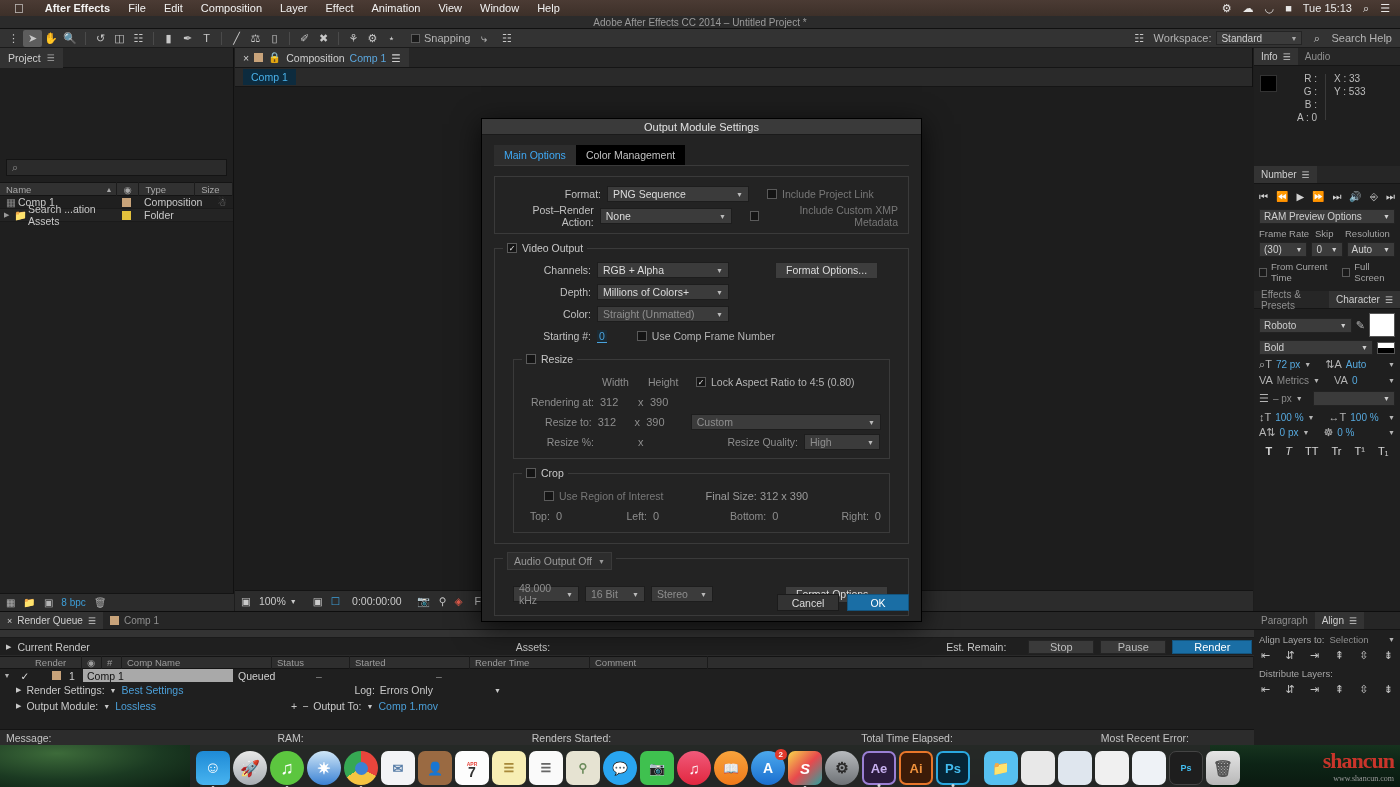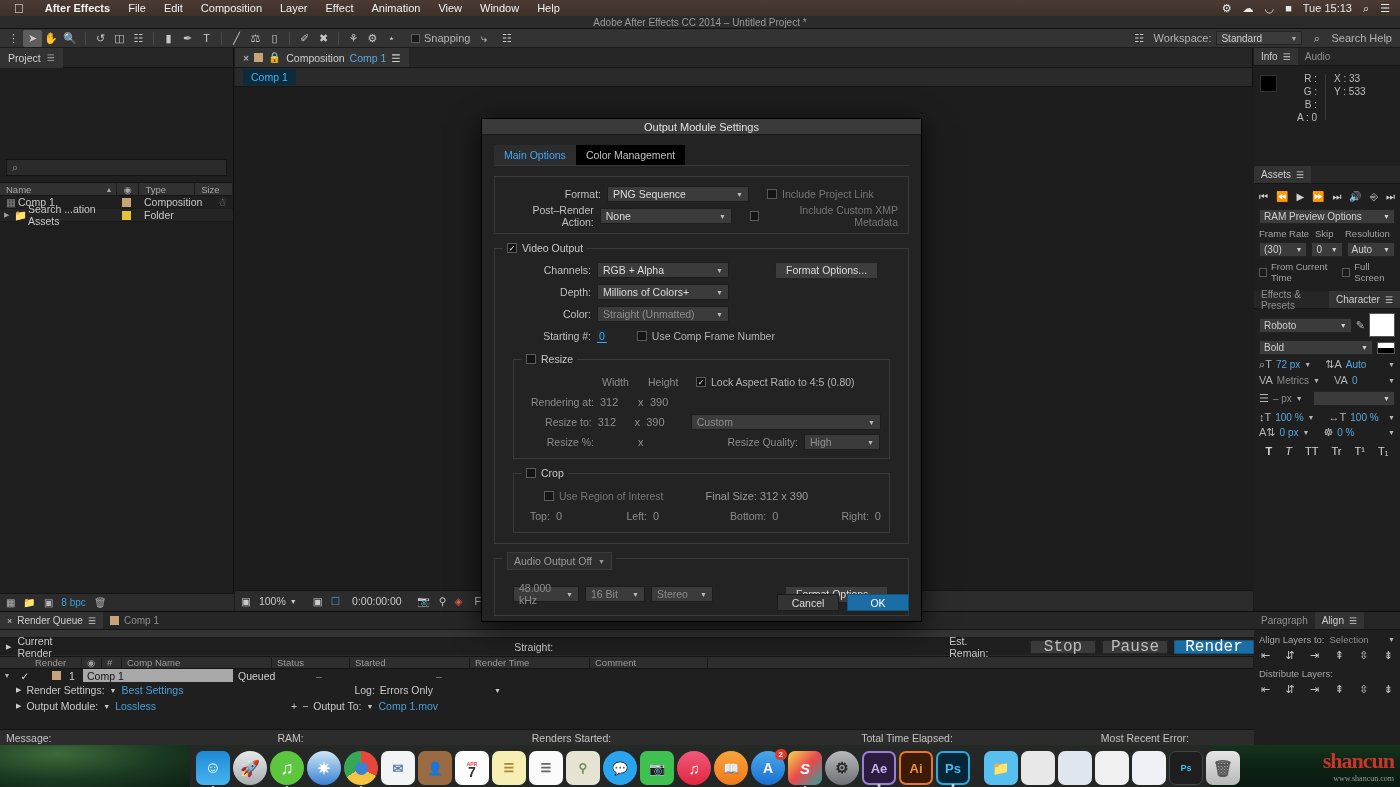--- a/index.html
+++ b/index.html
@@ -167,21 +167,21 @@
   .rq-bar { height: 8px; background: #333; border-bottom: 1px solid #1a1a1a; }
   .rq-current {
     height: 18px; display: flex; align-items: center; background: #1f1f1f;
     font-size: 10.5px; color: #c8c8c8; padding-left: 6px; gap: 6px;
     border-bottom: 1px solid #2a2a2a;
   }
   .rq-current .elapsed { margin-left: 420px; }
   .rq-current .estrem { margin-left: 390px; }
   .rq-btn {
     height: 14px; min-width: 66px; display: flex; align-items: center; justify-content: center;
-    background: #3a3a3a; color: #bdbdbd; font-size: 16px; border: 1px solid #232323; font-family: Liberation Mono, monospace;
+    background: #3a3a3a; color: #bdbdbd; font-size: 11px; border: 1px solid #232323;
   }
   .rq-btn.primary { background: #1a6ea5; color: #fff; border-color: #14547d; min-width: 80px; }
   .rq-cols {
     display: flex; height: 13px; background: #2e2e2e; border-top: 1px solid #141414;
     border-bottom: 1px solid #141414; font-size: 9.5px; color: #9c9c9c; align-items: center;
   }
   .rq-cols .c { padding-left: 5px; border-right: 1px solid #1c1c1c; height: 13px; display: flex; align-items: center; }
   .rq-row { display: flex; align-items: center; height: 13px; font-size: 10.5px; color: #d0d0d0; }
   .namecell { background: #a9a9a9; color: #111; height: 13px; display: flex; align-items: center; padding-left: 4px; }
   .sub-row { display: flex; align-items: center; height: 16px; font-size: 10.5px; color: #c9c9c9; padding-left: 16px; gap: 5px; }
@@ -437,21 +437,21 @@
       </div>
       <div class="info-div"></div>
       <div class="info-right">
         <div>X : 33</div>
         <div>Y : 533</div>
       </div>
     </div>
 
     <div class="rtabs">
       <div class="rtab">
-        <span>Assets</span>
+        <span>Number</span>
         <span style="font-size:9px">☰</span>
       </div>
     </div>
     <div class="prev-body">
       <div class="transport">
         <span>⏮</span>
         <span>⏪</span>
         <span>▶</span>
         <span>⏩</span>
         <span>⏭</span>
@@ -612,21 +612,21 @@
       </div>
       <div class="rtab inactive">
         <span class="swatch" style="background:#c8a37a"></span>
         <span>Comp 1</span>
       </div>
     </div>
     <div class="rq-bar"></div>
     <div class="rq-current">
       <span style="font-size:7px">▶</span>
       <span>Current Render</span>
-      <span class="elapsed">Straight:</span>
+      <span class="elapsed">Assets:</span>
       <span class="estrem">Est. Remain:</span>
       <span class="rq-btn" style="margin-left:16px">Stop</span>
       <span class="rq-btn">Pause</span>
       <span class="rq-btn primary">Render</span>
     </div>
     <div class="rq-cols">
       <div class="c" style="width:30px;border:none">&nbsp;</div>
       <div class="c" style="width:52px">Render</div>
       <div class="c" style="width:20px">◉</div>
       <div class="c" style="width:20px">#</div>

